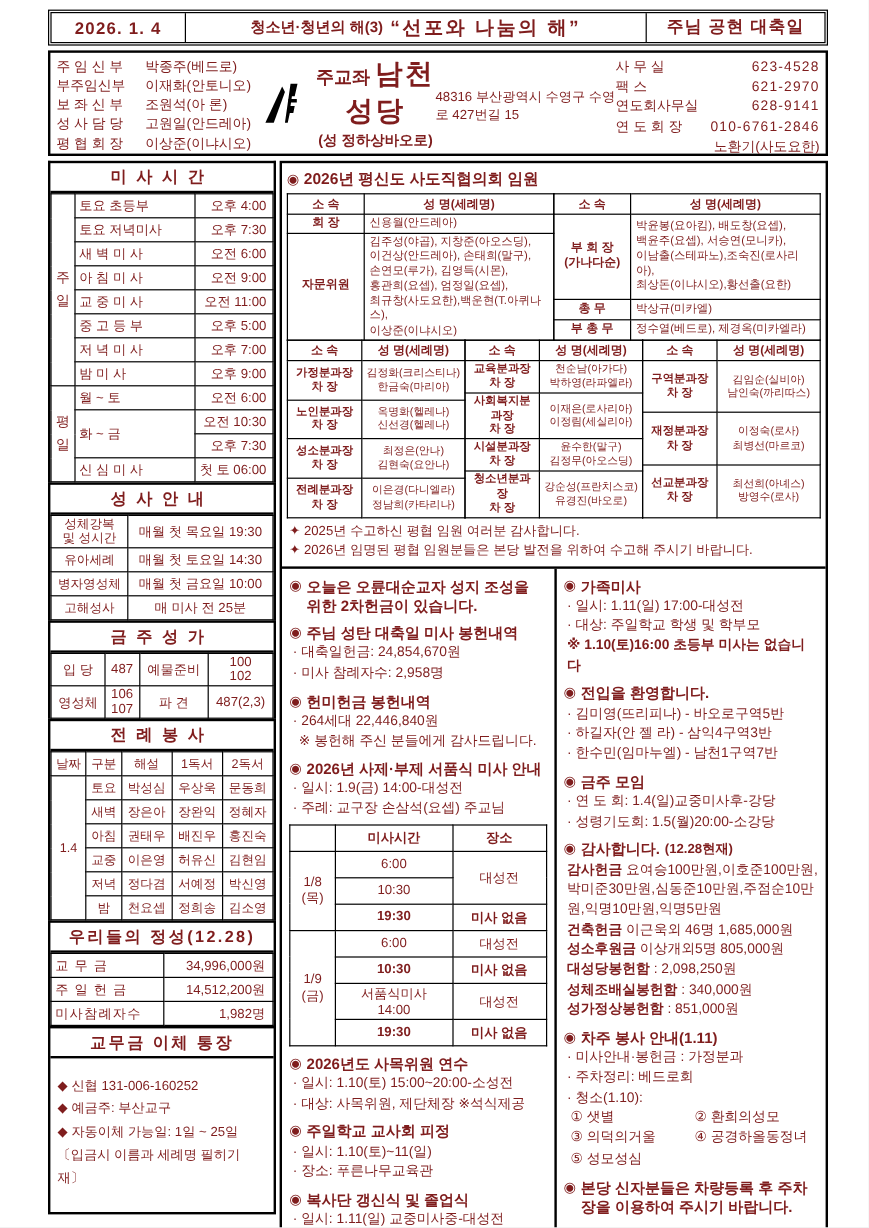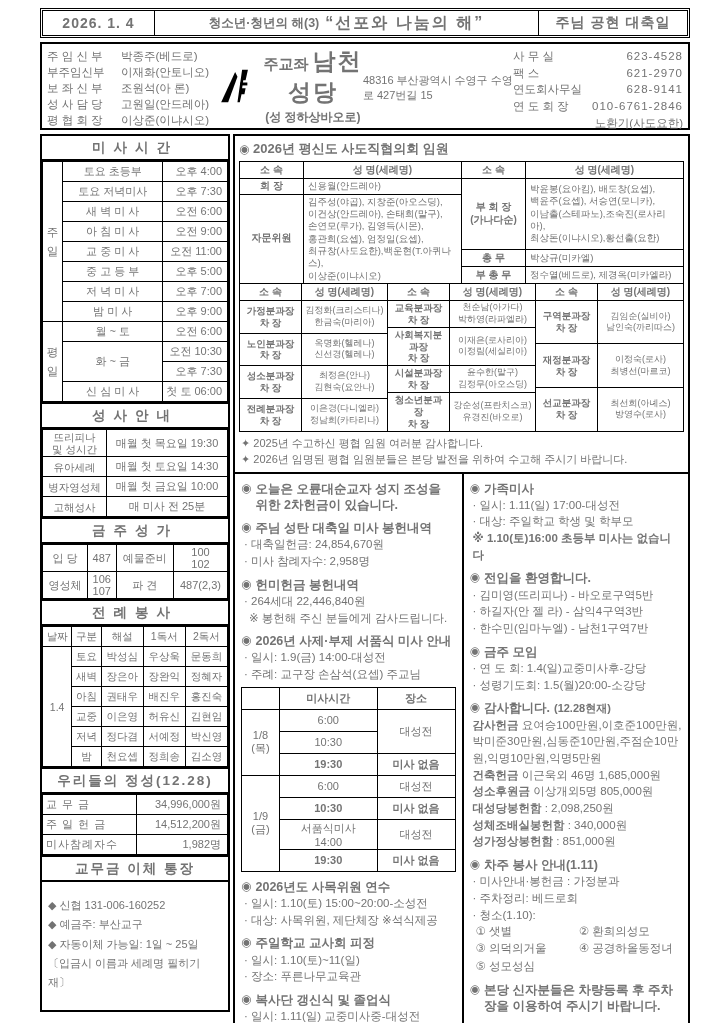--- a/index.html
+++ b/index.html
@@ -1,18 +1,18 @@
 <!DOCTYPE html>
 <html lang="ko"><head>
 <meta charset="utf-8">
 <style>
   * { margin:0; padding:0; box-sizing:border-box; }
   html,body { background:#e8e8e8; }
   .page {
-    width:724px; height:1023px; background:#ffffff; color:#737373;
+    width:724px; height:1023px; background:#ffffff; color:#7f1d1d;
     font-family:"Liberation Sans","DejaVu Sans",sans-serif;
     padding:8px 34px 8px 40px; overflow:hidden; position:relative;
   }
   
   .titlebar { display:flex; align-items:stretch; border:3px double #000; height:30px; font-weight:bold; }
   .titlebar > div { display:flex; align-items:center; justify-content:center; }
   .tb-date { width:112px; border-right:1px solid #000; font-size:14px; letter-spacing:1px; }
   .tb-mid  { flex:1; border-right:1px solid #000; gap:6px; }
   .tb-theme { font-size:12.5px; }
   .tb-slogan { font-size:16px; font-weight:900; letter-spacing:2px; }
@@ -41,21 +41,21 @@
 
   
   .lsec { border:2px solid #000; border-bottom:none; }
   .lsec:last-child { border-bottom:2px solid #000; }
   .lsec-title { font-weight:bold; font-size:13.5px; text-align:center; letter-spacing:8px; padding:3px 0 2px; border-bottom:2px solid #000; }
   .lsec-title.tight { letter-spacing:2px; }
   table { border-collapse:collapse; width:100%; }
   td,th { border:1px solid #000; font-size:11px; padding:1px 3px; text-align:center; vertical-align:middle; }
   .leftcol table td { height:20px; }
   .grp { width:20px; font-size:11.5px; white-space:pre-line; line-height:1.6; }
-  .mname { text-align:center; letter-spacing:0px; }
+  .mname { text-align:left; letter-spacing:0px; }
   .mtime { width:62px; text-align:right; padding-right:5px; white-space:nowrap; }
   .pre { white-space:pre-line; }
   .sac-name { width:64px; font-size:10.5px; line-height:1.15; }
   .hymn td { height:24px; font-size:11px; }
   .lit td { font-size:10.5px; padding:1px 1px; height:17px; }
   .lit .hd { font-weight:normal; }
   .offering td { height:22px; font-size:11px; }
   .offering .lbl { text-align:left; letter-spacing:1px; }
   .offering .amt { text-align:right; padding-right:6px; }
   .bank { padding:14px 6px; font-size:11px; line-height:1.75; min-height:128px; }
@@ -229,21 +229,21 @@
               </tr>
         </tbody>
           </table>
       </div>
 
       <div class="lsec">
         <div class="lsec-title">성사안내</div>
         <table>
           <tbody>
               <tr>
-                <td class="sac-name pre">뜨리피나
+                <td class="sac-name pre">성체강복
 및 성시간</td>
                 <td>매월 첫 목요일 19:30</td>
               </tr>
           <tr>
                 <td class="sac-name">유아세례</td>
                 <td>매월 첫 토요일 14:30</td>
               </tr>
           <tr>
                 <td class="sac-name">병자영성체</td>
                 <td>매월 첫 금요일 10:00</td>

